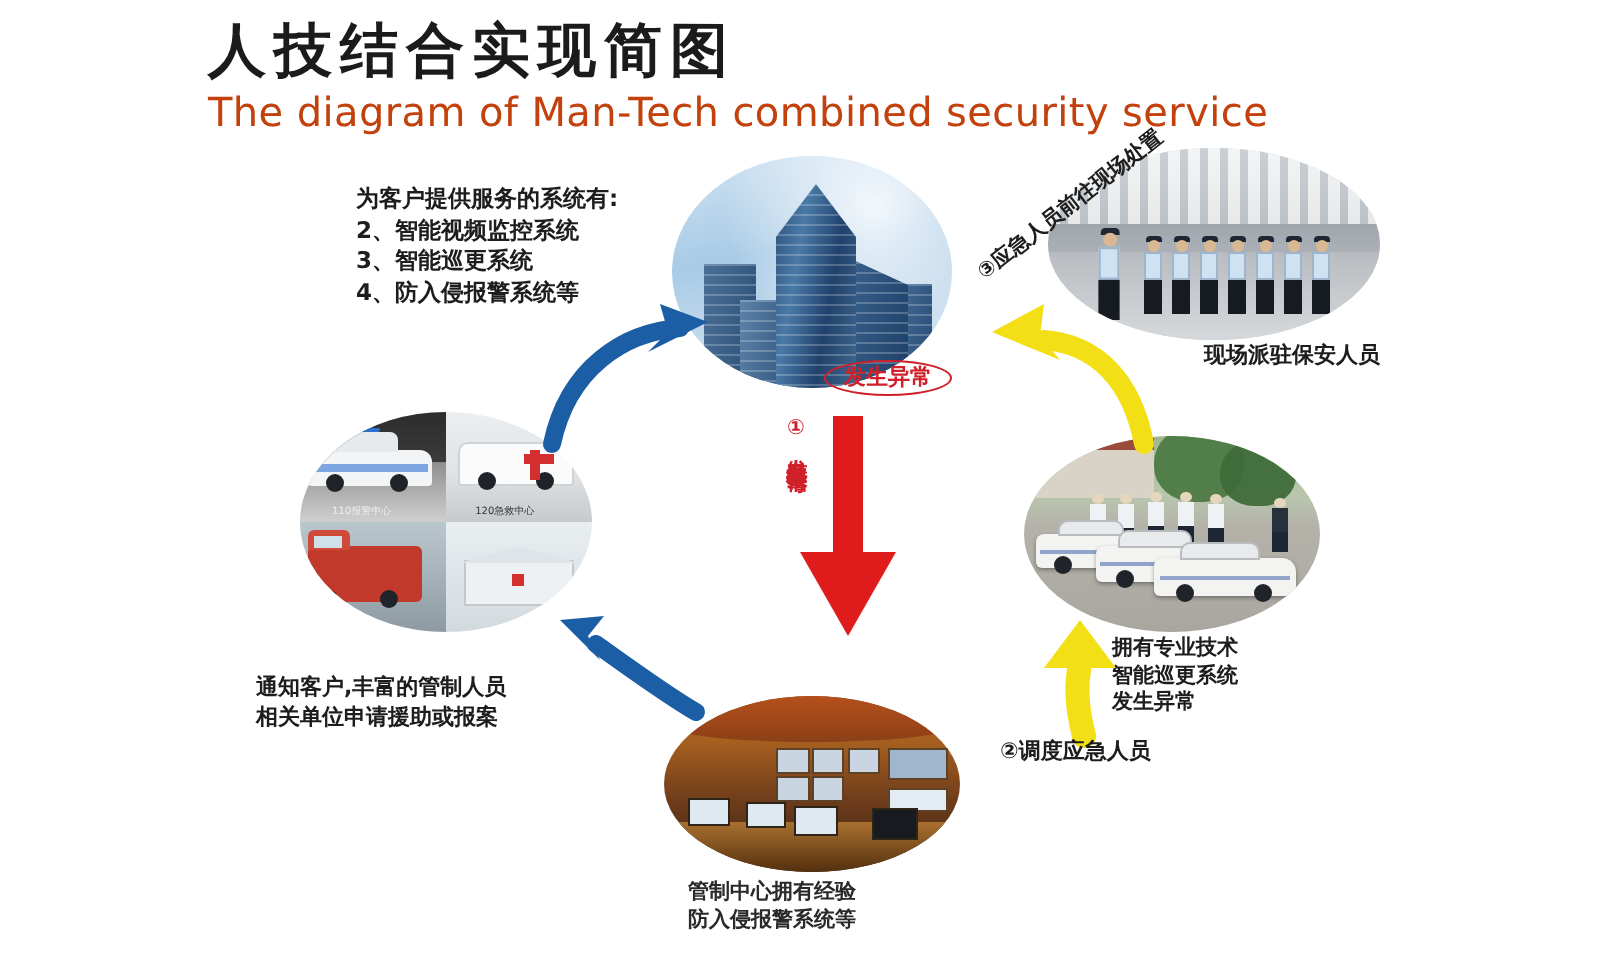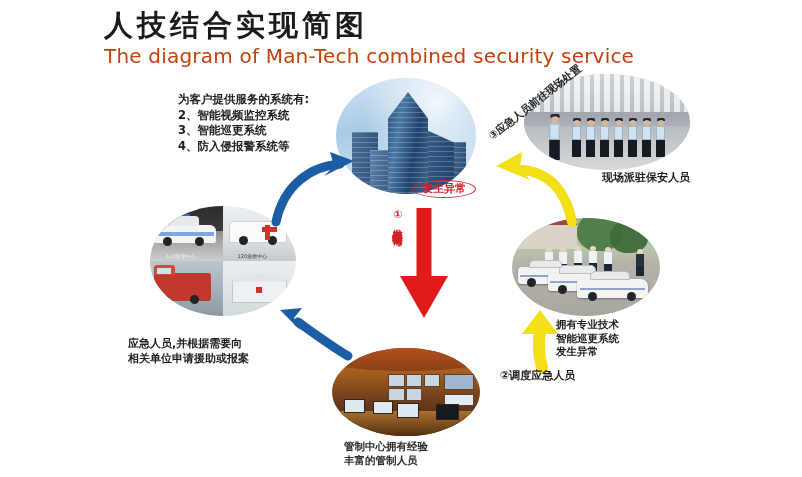--- a/index.html
+++ b/index.html
@@ -302,21 +302,21 @@
       <div class="vidwall" style="left:76%;top:52%;width:20%;height:14%;background:#e3ecf3;"></div>
       <div class="desk"></div>
       <div class="mon" style="left:8%;top:58%;width:14%;height:16%;"></div>
       <div class="mon" style="left:28%;top:60%;width:13%;height:15%;"></div>
       <div class="mon" style="left:44%;top:62%;width:15%;height:17%;"></div>
       <div class="mon dark" style="left:70%;top:64%;width:16%;height:18%;"></div>
     </div>
   </div>
   <div class="abs cn" id="label-control">
     <div>管制中心拥有经验</div>
-    <div>丰富的管制人员</div>
+    <div>防入侵报警系统等</div>
   </div>
 
   <div class="abs photo" id="photo-emerg">
     <div class="inner">
       <div class="q" id="q-tl">
         <div class="pcar">
           <div class="bar"></div>
             <div class="bandd"></div>
           <div class="wheel" style="left:14%;"></div>
             <div class="wheel" style="left:66%;"></div>
@@ -376,17 +376,17 @@
     <div class="ell cn">发生异常</div>
   </div>
 
   <div class="abs cn" id="label-alarm">①发出异常报警信号</div>
 
   <div class="abs cn" id="label-dispatch-site">③应急人员前往现场处置</div>
 
   <div class="abs cn" id="label-dispatch">②调度应急人员</div>
 
   <div class="abs cn" id="label-notify">
-    <div>应急人员,并根据需要向</div>
+    <div>通知客户,丰富的管制人员</div>
     <div>相关单位申请援助或报案</div>
   </div>
 
 </div>
 
 </body></html>

